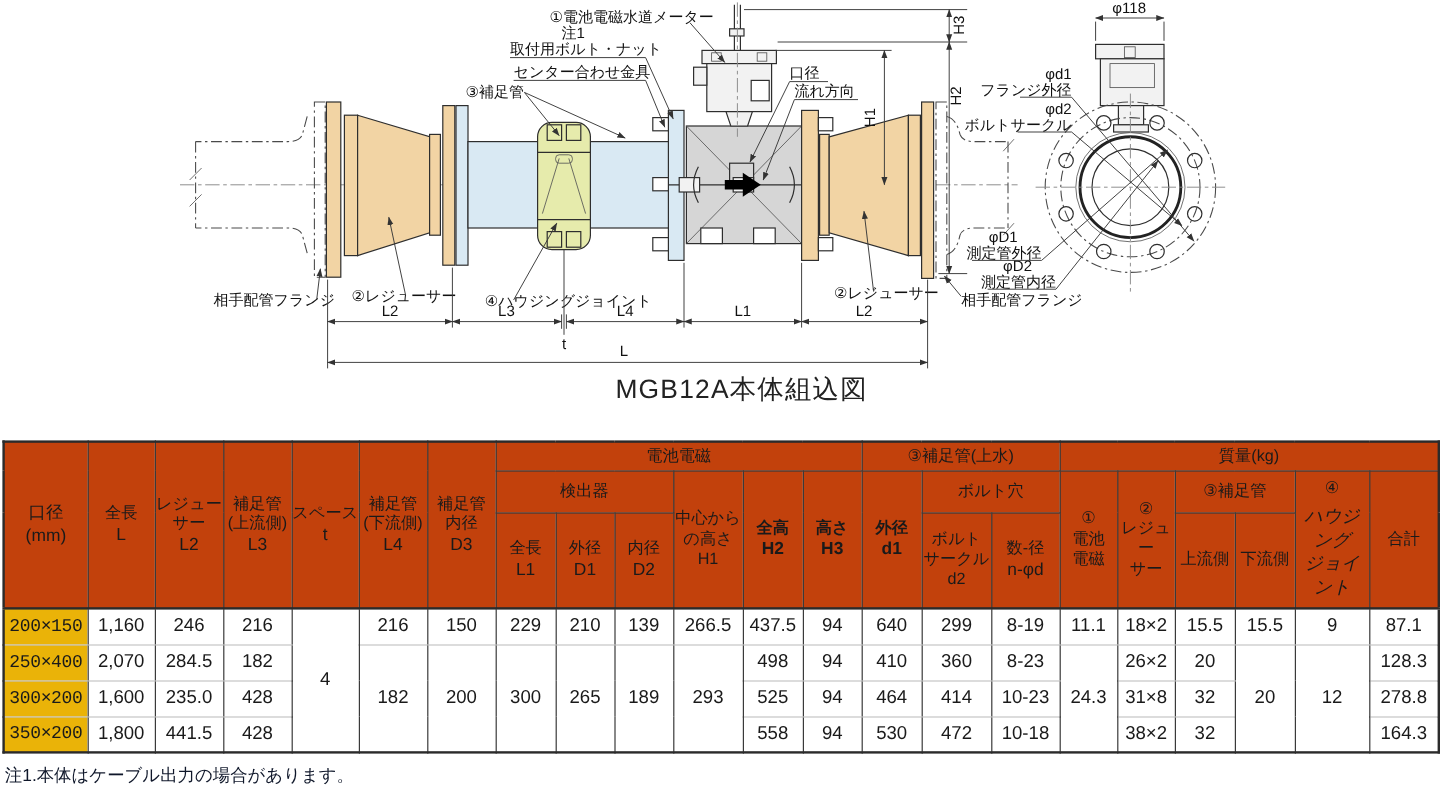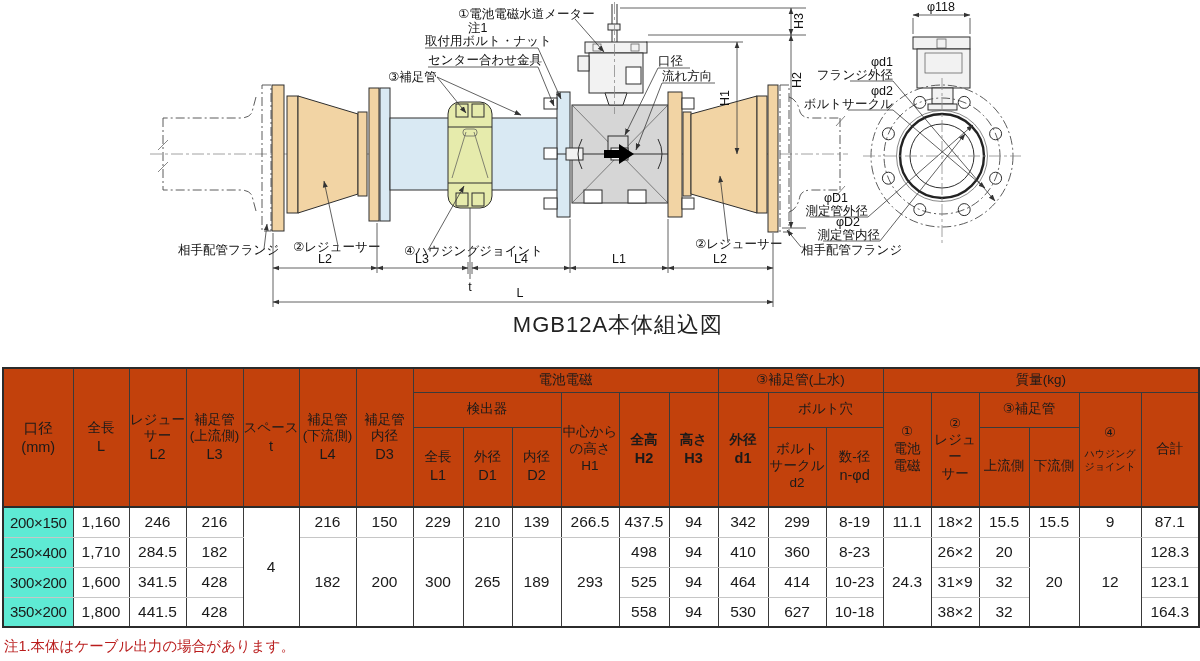--- a/index.html
+++ b/index.html
@@ -27,29 +27,29 @@
   #spec th{border:1px solid #3a3a3a;background:#c2410c;font-weight:normal;
     font-size:13.5px;padding:0;line-height:1.25;text-align:center;vertical-align:middle;}
   #spec td{border-left:1px solid #3a3a3a;border-right:1px solid #3a3a3a;
     border-top:1px solid #c6c6c6;border-bottom:1px solid #c6c6c6;
     background:#fff;text-align:center;font-size:15.5px;padding:0;}
   #spec thead{border-bottom:2px solid #2b2b2b;}
   tr.ra{height:24px;} tr.rb{height:35px;} tr.rc{height:80px;}
   #spec tbody tr{height:30px;}
   tr.alt td{background:#ececec;}
   #spec td.merged{background:#fff;}
-  #spec td.rowhead{background:#5eead4;font-size:15px;letter-spacing:-.3px;}
+  #spec td.rowhead{background:#eab308;font-size:15px;letter-spacing:-.3px;font-family:Liberation Mono, monospace;}
   .pre{white-space:pre-line;}
   .vcol{display:flex;flex-direction:column;justify-content:center;align-items:center;}
   .nm .vcol{height:132px;} .nm2b .vcol{height:108px;font-weight:bold;} .nm2c .vcol{height:72px;}
   .m4 .vcol{height:108px;justify-content:center;gap:5px;}
   .hn{white-space:pre-line;font-size:13.5px;} .hs{font-size:14.5px;}
-  .sm{font-size:10px;white-space:pre-line;line-height:1.3;}
+  .sm{font-size:15px;white-space:pre-line;line-height:1.3;font-style:italic;}
   .grp{font-size:14px;}
-  #note{font-size:14.5px;margin:9px 0 0 4px;color:#b91c1c;}
+  #note{font-size:14.5px;margin:9px 0 0 4px;color:#0f172a;}
 </style>
 </head>
 <body>
 
 <svg id="fig" width="1200" height="358" viewBox="0 0 1200 358">
   <defs>
     <marker id="ar" viewBox="0 0 10 10" refX="9" refY="5" markerWidth="9" markerHeight="9" orient="auto-start-reverse">
       <path d="M0,1.5 L9.5,5 L0,8.5 z" fill="#333"></path>
     </marker>
   </defs>
@@ -420,33 +420,33 @@
       <td>216</td>
       <td rowspan="4" class="merged">4</td>
       <td>216</td>
       <td>150</td>
       <td>229</td>
       <td>210</td>
       <td>139</td>
       <td>266.5</td>
       <td>437.5</td>
       <td>94</td>
-      <td>342</td>
+      <td>640</td>
       <td>299</td>
       <td>8-19</td>
       <td>11.1</td>
       <td>18×2</td>
       <td>15.5</td>
       <td>15.5</td>
       <td>9</td>
       <td>87.1</td>
     </tr>
     <tr class="alt">
       <td class="rowhead">250×400</td>
-      <td>1,710</td>
+      <td>2,070</td>
       <td>284.5</td>
       <td>182</td>
       <td rowspan="3" class="merged">182</td>
       <td rowspan="3" class="merged">200</td>
       <td rowspan="3" class="merged">300</td>
       <td rowspan="3" class="merged">265</td>
       <td rowspan="3" class="merged">189</td>
       <td rowspan="3" class="merged">293</td>
       <td>498</td>
       <td>94</td>
@@ -456,40 +456,40 @@
       <td rowspan="3" class="merged">24.3</td>
       <td>26×2</td>
       <td>20</td>
       <td rowspan="3" class="merged">20</td>
       <td rowspan="3" class="merged">12</td>
       <td>128.3</td>
     </tr>
     <tr>
       <td class="rowhead">300×200</td>
       <td>1,600</td>
-      <td>341.5</td>
+      <td>235.0</td>
       <td>428</td>
       <td>525</td>
       <td>94</td>
       <td>464</td>
       <td>414</td>
       <td>10-23</td>
-      <td>31×9</td>
+      <td>31×8</td>
       <td>32</td>
-      <td>123.1</td>
+      <td>278.8</td>
     </tr>
     <tr class="alt">
       <td class="rowhead">350×200</td>
       <td>1,800</td>
       <td>441.5</td>
       <td>428</td>
       <td>558</td>
       <td>94</td>
       <td>530</td>
-      <td>627</td>
+      <td>472</td>
       <td>10-18</td>
       <td>38×2</td>
       <td>32</td>
       <td>164.3</td>
     </tr>
   </tbody>
 </table>
 
 <div id="note">注1.本体はケーブル出力の場合があります。</div>
 

